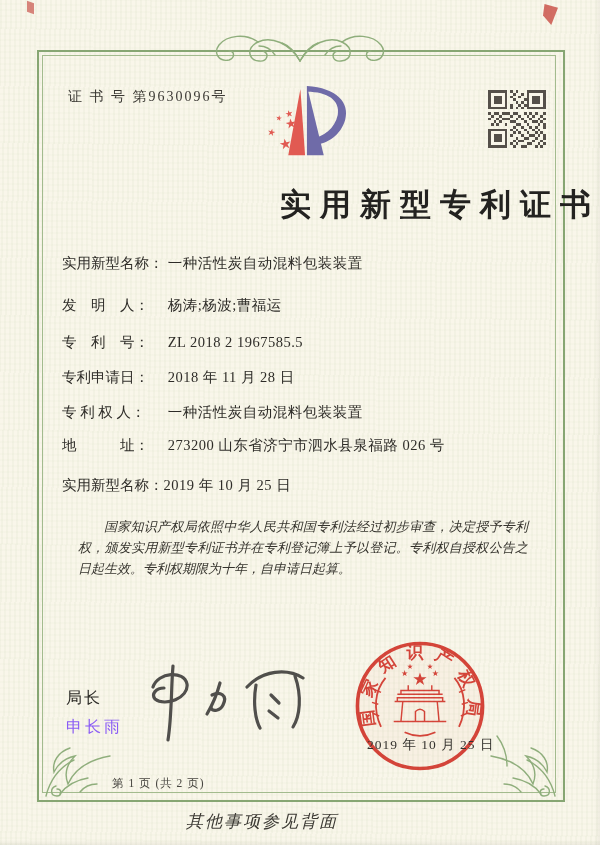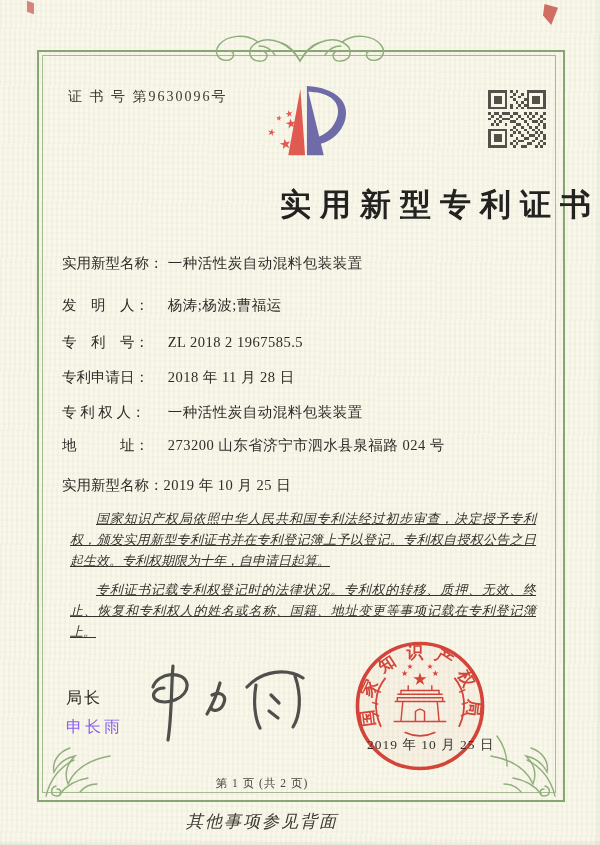--- a/index.html
+++ b/index.html
@@ -24,30 +24,30 @@
          letter-spacing:9px;color:#232220;}
   
   .fields{left:62px;top:250px;width:486px;font-size:14.5px;}
   .frow{position:absolute;left:0;white-space:nowrap;}
   .flabel{display:inline-block;min-width:102px;}
   .fvalue{letter-spacing:.5px;}
   .grant-no{position:absolute;left:268px;top:0;}
   
   .paras{left:62px;top:500px;width:482px;font-size:13px;line-height:21px;
          font-style:italic;text-align:justify;color:#35332d;}
-  .paras p{margin:8px;text-indent:2em;text-decoration:underline;}
+  .paras p{margin:16px;text-indent:2em;}
   
   .signer-title{left:66px;top:688px;font-size:16px;letter-spacing:2px;color:#2a2925;}
   .signer-name{left:66px;top:717px;font-size:16px;letter-spacing:3px;color:#8b5cf6;}
   .signature{left:135px;top:660px;}
   
   .seal{left:352px;top:638px;opacity:.92;mix-blend-mode:multiply;}
   .seal-date{left:367px;top:736px;font-size:13.5px;letter-spacing:1px;color:#34322e;z-index:5;}
   
-  .page-note{left:112px;top:776px;width:300px;text-align:center;font-size:11.5px;color:#474540;letter-spacing:1px;}
+  .page-note{left:112px;top:776px;width:300px;font-size:11.5px;color:#474540;letter-spacing:1px;}
   .back-note{left:112px;top:810px;width:300px;text-align:center;font-size:17px;font-style:italic;color:#3c3a34;letter-spacing:2px;}
   
   .mark-tl{left:27px;top:2px;width:7px;height:11px;background:#c9544b;opacity:.7;transform:skewY(18deg);}
   .mark-tr{left:543px;top:4px;width:15px;height:21px;background:#c6463e;opacity:.78;
            clip-path:polygon(10% 0,100% 18%,55% 100%,0 55%);}
   .logo{left:250px;top:70px;}
   .qr{left:488px;top:90px;}
   .topflourish{left:205px;top:30px;}
   .corn-bl{left:40px;top:726px;}
   .corn-br{left:486px;top:712px;}
@@ -151,30 +151,29 @@
   <div class="frow" style="top:118px">
     <span class="flabel">专利申请日：</span>
     <span class="fvalue">2018 年 11 月 28 日</span>
   </div>
   <div class="frow" style="top:153px">
     <span class="flabel">专 利 权 人：</span>
     <span class="fvalue">一种活性炭自动混料包装装置</span>
   </div>
   <div class="frow" style="top:186px">
     <span class="flabel">地　　　址：</span>
-    <span class="fvalue">273200 山东省济宁市泗水县泉福路 024 号</span>
+    <span class="fvalue">273200 山东省济宁市泗水县泉福路 026 号</span>
   </div>
   <div class="frow" style="top:226px;width:486px">
     <span>实用新型名称：</span><span class="fvalue">2019 年 10 月 25 日</span>
   </div>
 </div>
 
 <div class="abs paras">
   <p>国家知识产权局依照中华人民共和国专利法经过初步审查，决定授予专利权，颁发实用新型专利证书并在专利登记簿上予以登记。专利权自授权公告之日起生效。专利权期限为十年，自申请日起算。</p>
-  <p>专利证书记载专利权登记时的法律状况。专利权的转移、质押、无效、终止、恢复和专利权人的姓名或名称、国籍、地址变更等事项记载在专利登记簿上。</p>
 </div>
 
 <div class="abs signer-title">局长</div>
 <div class="abs signer-name">申长雨</div>
 
 <svg class="abs signature" width="190" height="90" viewBox="0 0 190 90">
   <g stroke="#3f3e3c" stroke-width="3.2" fill="none" stroke-linecap="round" stroke-linejoin="round" opacity=".9">
     <path d="M38,6 C36,28 37,55 33,80"></path>
     <path d="M18,27 C23,12 49,10 52,24 C54,38 30,47 20,39 C16,34 21,28 29,28"></path>
     <path d="M85,23 C82,34 78,44 72,54"></path>

